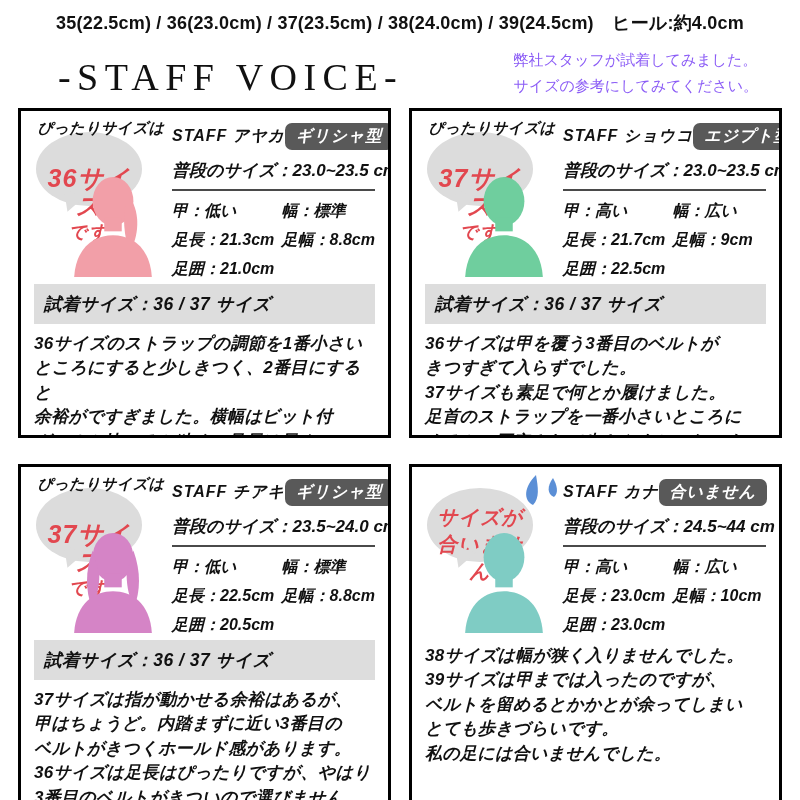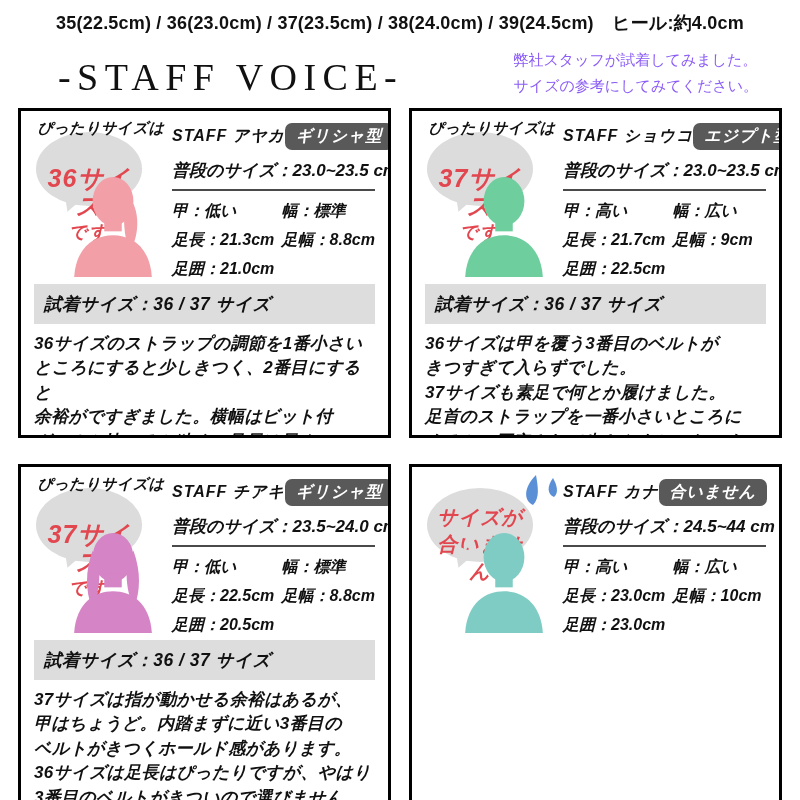--- a/index.html
+++ b/index.html
@@ -241,15 +241,20 @@
         <div class="usual">普段のサイズ：24.5~44 cm</div>
         <div class="measures">
           <span>甲：高い</span>
           <span>幅：広い</span>
           <span>足長：23.0cm</span>
           <span>足幅：10cm</span>
           <span>足囲：23.0cm</span>
         </div>
       </div>
     </div>
+    <p class="review">38サイズは幅が狭く入りませんでした。
+39サイズは甲までは入ったのですが、
+ベルトを留めるとかかとが余ってしまい
+とても歩きづらいです。
+私の足には合いませんでした。</p>
   </section>
 
 </div>
 
 </body></html>

